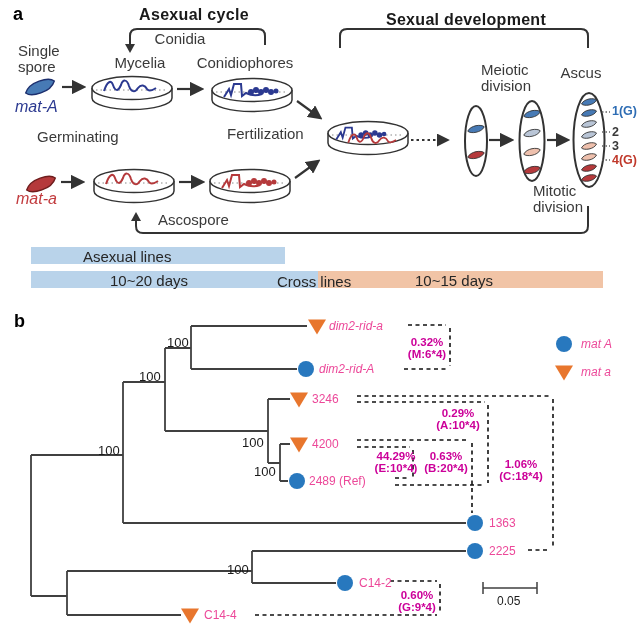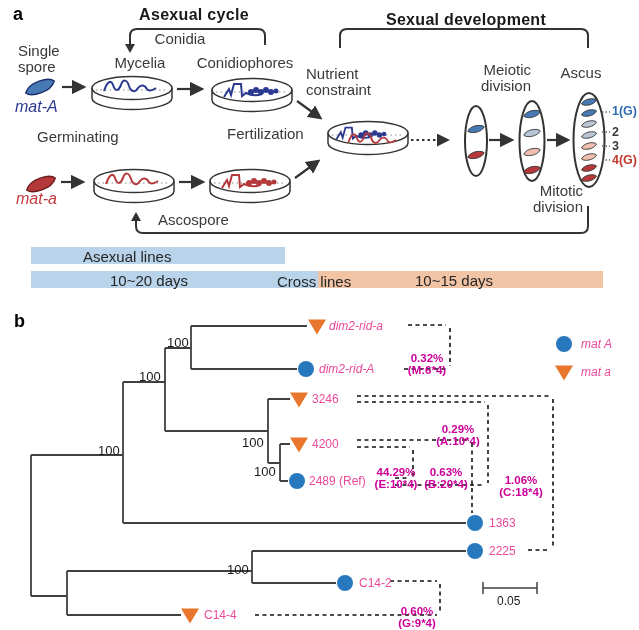--- a/index.html
+++ b/index.html
@@ -1,30 +1,30 @@
 <!DOCTYPE html>
 <html><head>
 <meta charset="utf-8">
 <style>
   html,body{margin:0;padding:0;background:#fff;}
   #fig{position:relative;width:639px;height:630px;background:#fff;overflow:hidden;
        font-family:"Liberation Sans","DejaVu Sans",sans-serif;color:#3a3a3a;}
   #linework{position:absolute;left:0;top:0;}
   .t{position:absolute;font-size:15px;line-height:16px;white-space:nowrap;color:#3a3a3a;}
   .pre{white-space:pre-line;}
-  .ctr{transform:translateX(-50%);text-align:right;}
+  .ctr{transform:translateX(-50%);text-align:left;}
   .hdr{font-weight:bold;font-size:16px;color:#1a1a1a;letter-spacing:.3px;}
   .plabel{font-weight:bold;font-size:18px;color:#000;}
   .matA{font-style:italic;font-size:16px;color:#2b3990;}
   .mata{font-style:italic;font-size:16px;color:#c23b3e;}
   .tip{position:absolute;font-size:12px;line-height:18px;color:#ec4899;white-space:nowrap;}
   .it{font-style:italic;}
   .boot{position:absolute;font-size:13px;line-height:13px;color:#1a1a1a;}
   .ann{position:absolute;transform:translateX(-50%);text-align:center;
-       font-weight:bold;font-size:11.5px;line-height:12px;color:#cc0099;white-space:nowrap;margin-top:16px;}
+       font-weight:bold;font-size:11.5px;line-height:12px;color:#cc0099;white-space:nowrap;}
   .sporelab{position:absolute;font-size:12.5px;line-height:13px;font-weight:bold;}
   .bar{position:absolute;height:17px;}
   .bartext{position:absolute;font-size:15px;color:#262626;white-space:nowrap;}
   .scale{position:absolute;font-size:12px;color:#1a1a1a;}
 </style>
 </head>
 <body>
 
 <div id="fig">
 
@@ -170,22 +170,20 @@
 
   <div class="t plabel" style="left:13px;top:6px">a</div>
   <div class="t hdr ctr" style="left:194px;top:7px">Asexual cycle</div>
   <div class="t hdr ctr" style="left:466px;top:12px">Sexual development</div>
   <div class="t ctr" style="left:180px;top:31px">Conidia</div>
   <div class="t pre" style="left:18px;top:43px">Single
 spore</div>
   <div class="t matA" style="left:15px;top:99px">mat-A</div>
   <div class="t ctr" style="left:140px;top:55px">Mycelia</div>
   <div class="t ctr" style="left:245px;top:55px">Conidiophores</div>
-  <div class="t pre" style="left:306px;top:66px">Nutrient
-constraint</div>
   <div class="t" style="left:37px;top:129px">Germinating</div>
   <div class="t" style="left:227px;top:126px">Fertilization</div>
   <div class="t mata" style="left:16px;top:191px">mat-a</div>
   <div class="t" style="left:158px;top:212px">Ascospore</div>
   <div class="t pre ctr" style="left:506px;top:62px">Meiotic
 division</div>
   <div class="t ctr" style="left:581px;top:65px">Ascus</div>
   <div class="t pre ctr" style="left:558px;top:183px">Mitotic
 division</div>
 

